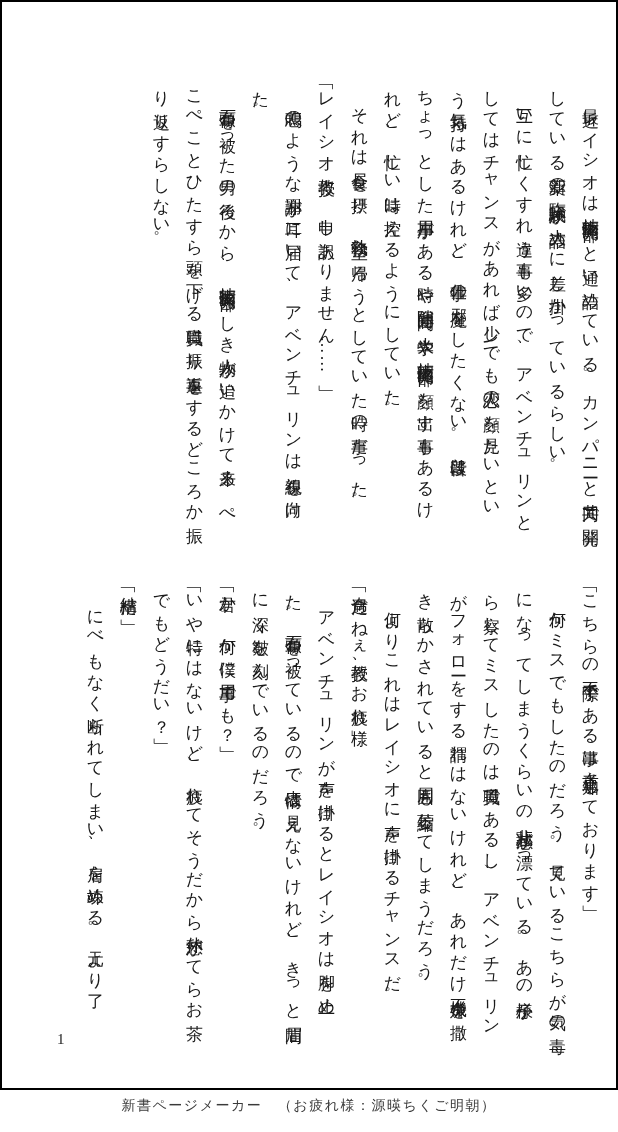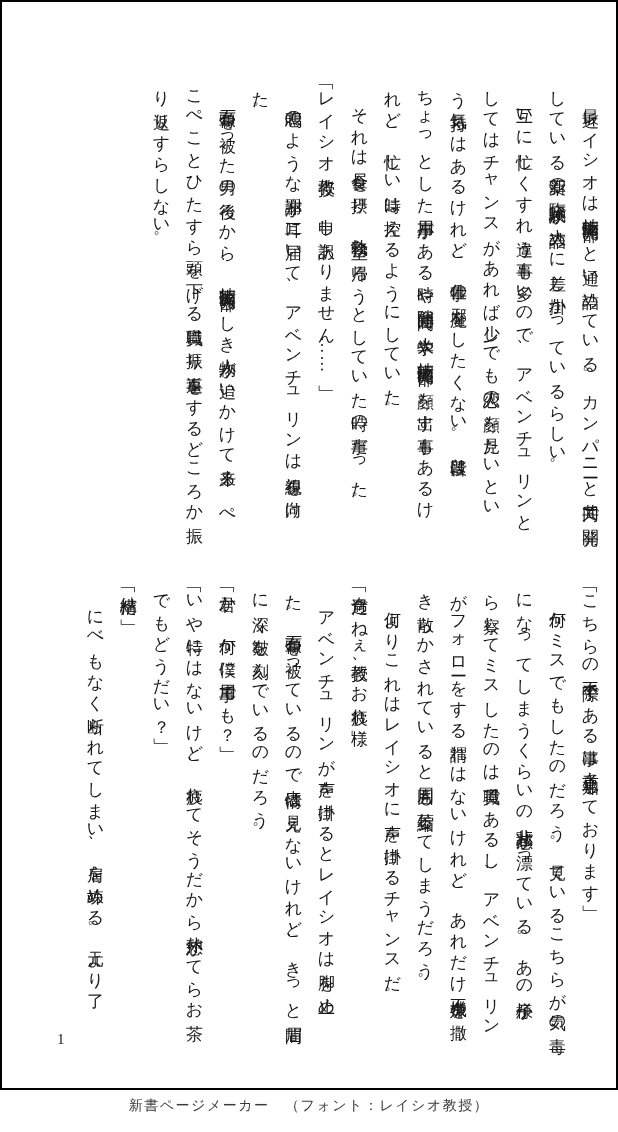--- a/index.html
+++ b/index.html
@@ -77,13 +77,13 @@
     <p class="">「奇遇だねぇ教授、お疲れ様」</p>
     <p class="indent">アベンチュリンが声を掛けるとレイシオは脚を止めた。石膏頭を被っているので表情は見えないけれど、きっと眉間に深く皺を刻んでいるのだろう。</p>
     <p class="">「君か。何か僕に用事でも？」</p>
     <p class="">「いや特にはないけど、疲れてそうだから休憩がてらお茶でもどうだい？」</p>
     <p class="">「結構だ」</p>
     <p class="indent">にべもなく断られてしまい、肩を竦める。元より了</p>
   </div>
 
 <div class="page-number">1</div>
 
-<div class="footer-caption">新書ページメーカー　（フォント：レイシオ教授）</div>
+<div class="footer-caption">新書ページメーカー　（お疲れ様：源暎ちくご明朝）</div>
 
 </body></html>

